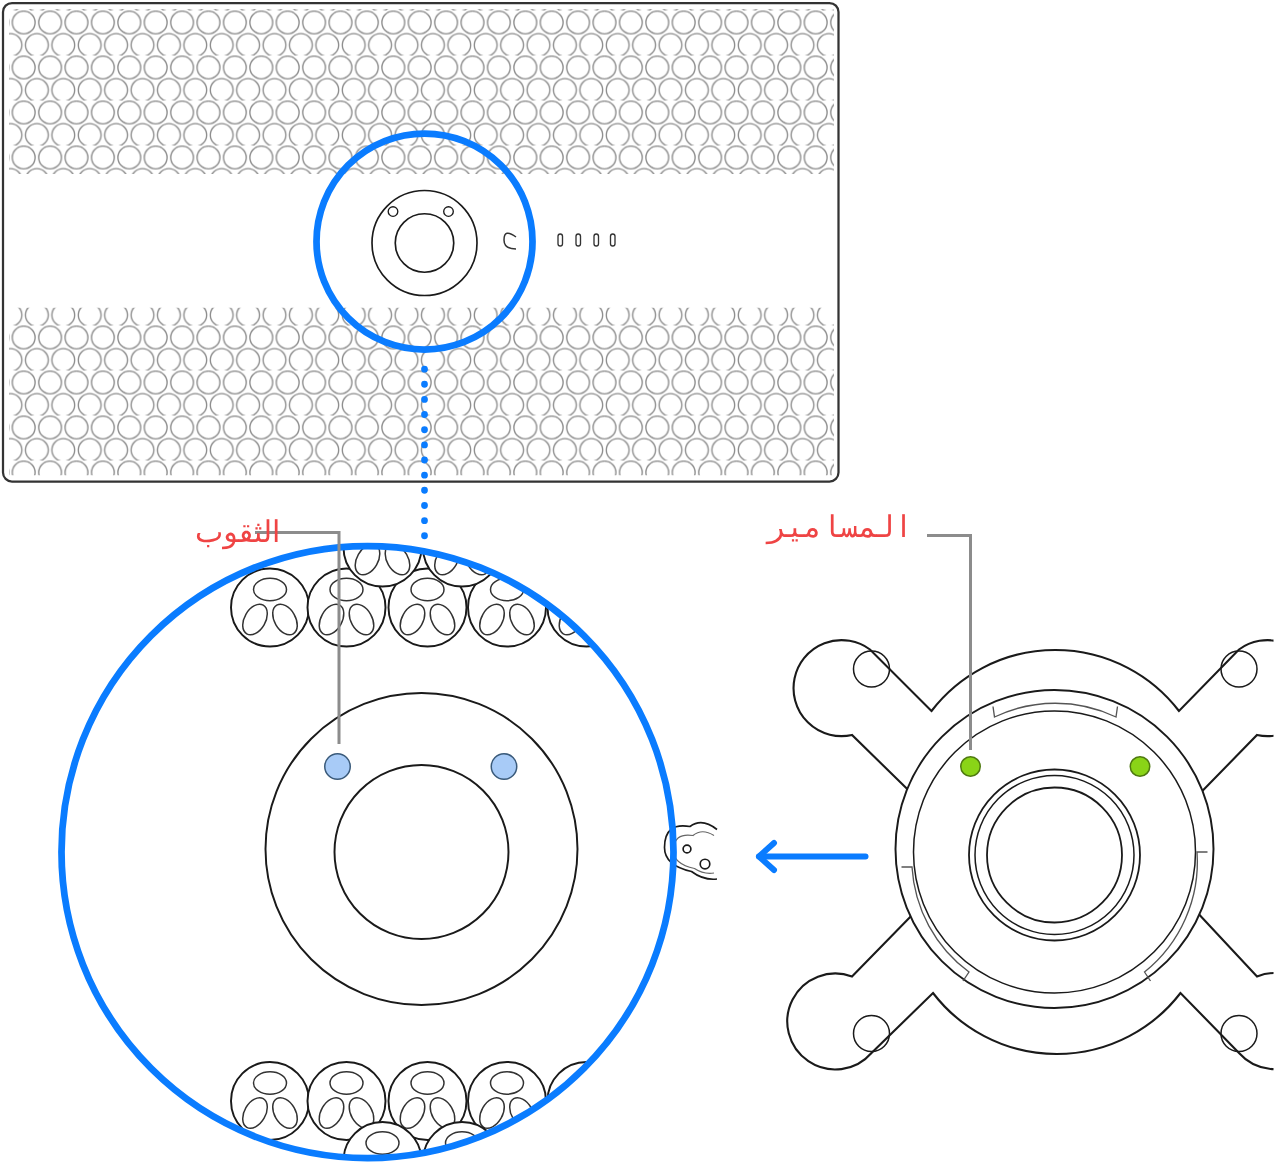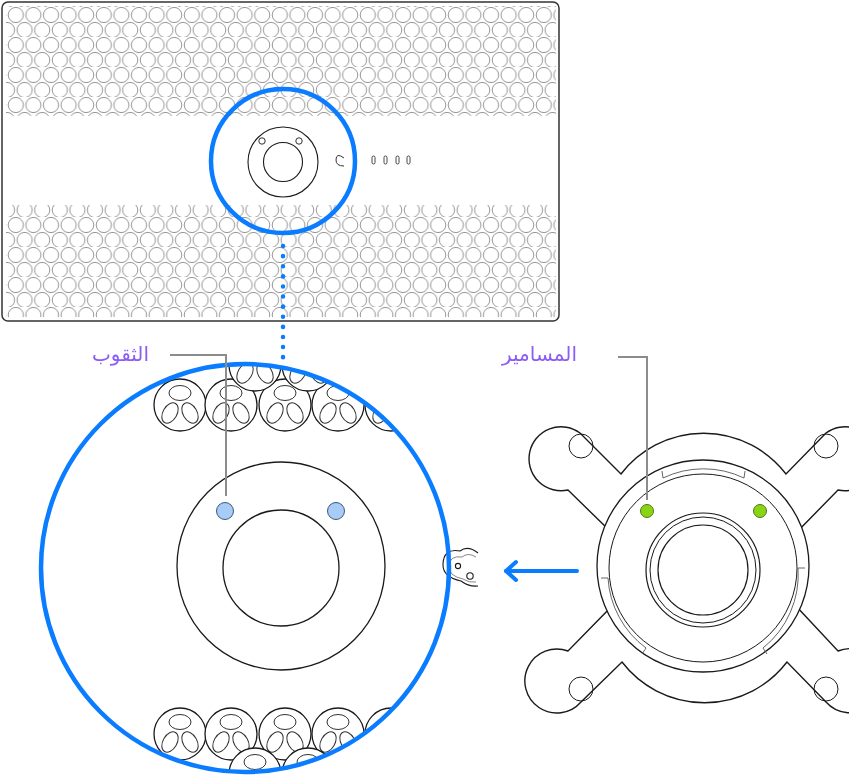--- a/index.html
+++ b/index.html
@@ -1,22 +1,22 @@
 <!DOCTYPE html>
 <html><head>
 <meta charset="utf-8">
 <style>
   html, body { margin: 0; padding: 0; background: #ffffff; }
   body { width: 849px; height: 782px; position: relative; overflow: hidden;
          font-family: "DejaVu Sans", sans-serif; }
   #diagram { position: absolute; left: 0; top: 0; }
-  .label { position: absolute; font-size: 20px; color: #8b5cf6; direction: rtl;
-           white-space: nowrap; line-height: 1; }
+  .label { position: absolute; font-size: 20px; color: #ef4444; direction: rtl;
+           white-space: nowrap; line-height: 1; margin-left: 38px; }
   #label-holes { left: 92px; top: 344px; }
-  #label-pins { left: 502px; top: 344px; }
+  #label-pins { left: 474px; top: 344px; font-family: Liberation Mono, monospace; }
 </style>
 </head>
 <body>
 
 <svg id="diagram" width="849" height="782" viewBox="0 0 849 782" xmlns="http://www.w3.org/2000/svg">
   <defs>
 
     <pattern id="perf" x="7" y="7" width="17.6" height="30" patternUnits="userSpaceOnUse">
       <circle cx="8.8" cy="8" r="7.6" fill="none" stroke="#8a8a8a" stroke-width="0.9"></circle>
       <circle cx="17.6" cy="23" r="7.6" fill="none" stroke="#8a8a8a" stroke-width="0.9"></circle>

